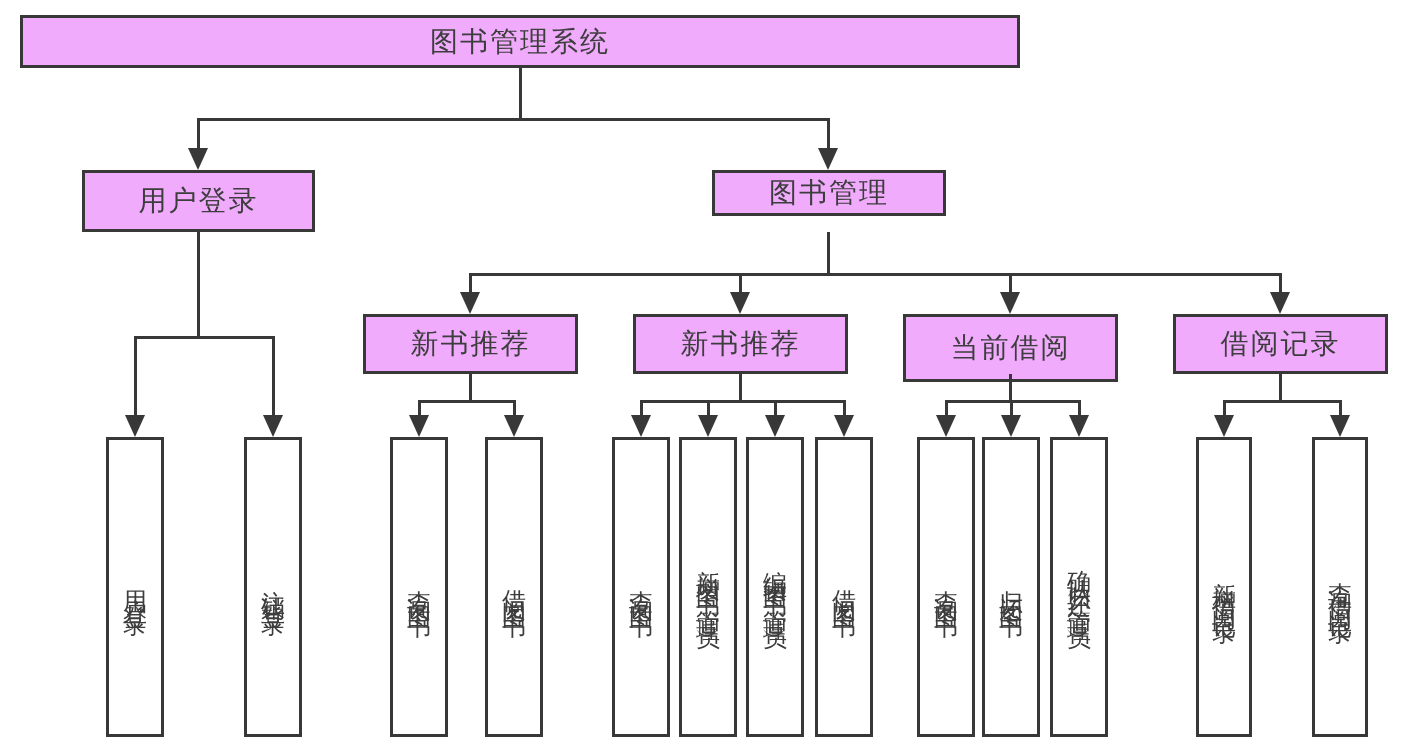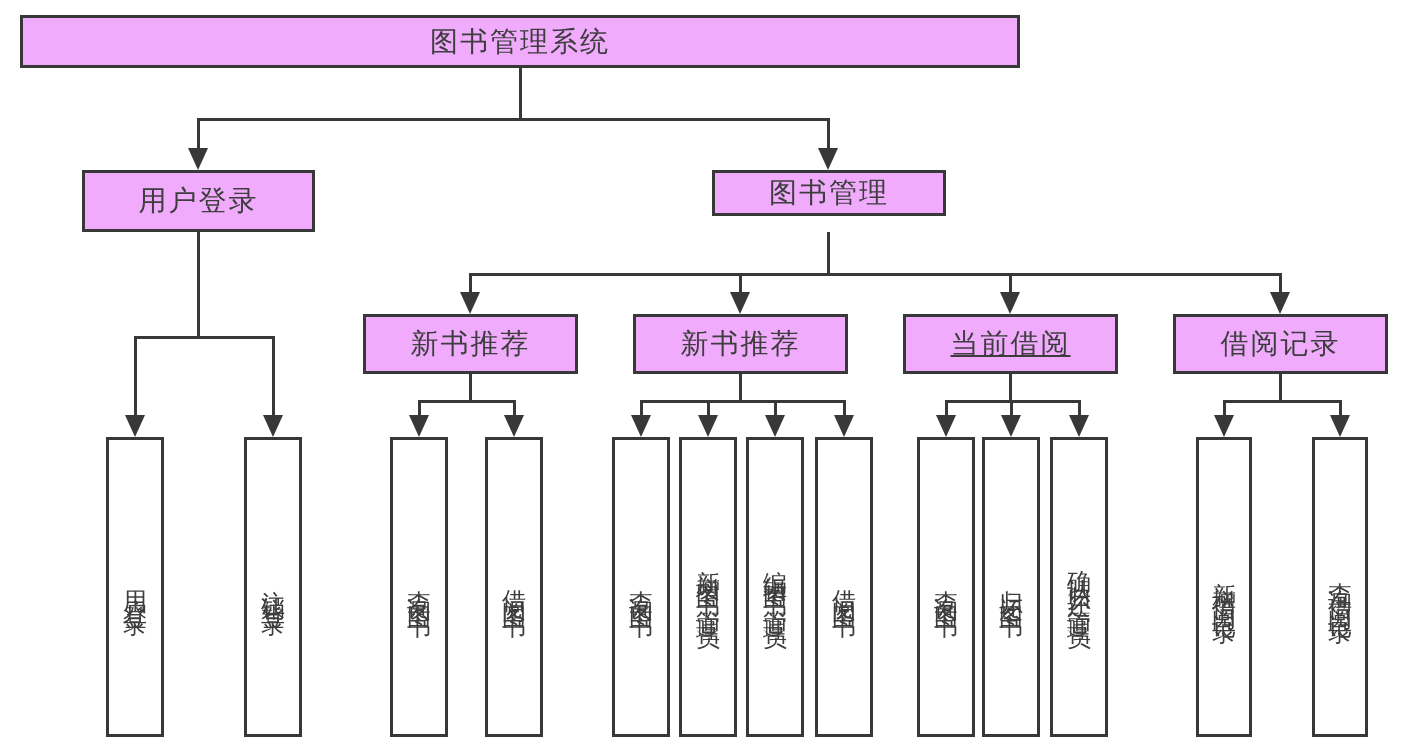--- a/index.html
+++ b/index.html
@@ -92,21 +92,21 @@
   <div class="arrow-head" style="left:460px;top:292px;"></div>
   <div class="v-line" style="left:739px;top:273px;height:22px;"></div>
   <div class="arrow-head" style="left:730px;top:292px;"></div>
   <div class="v-line" style="left:1009px;top:273px;height:22px;"></div>
   <div class="arrow-head" style="left:1000px;top:292px;"></div>
   <div class="v-line" style="left:1279px;top:273px;height:22px;"></div>
   <div class="arrow-head" style="left:1270px;top:292px;"></div>
 
   <div class="box" style="left:363px;top:314px;width:215px;height:60px;">新书推荐</div>
   <div class="box" style="left:633px;top:314px;width:215px;height:60px;">新书推荐</div>
-  <div class="box" style="left:903px;top:314px;width:215px;height:60px;text-decoration:underline;">当前借阅</div>
+  <div class="box" style="left:903px;top:314px;width:215px;height:68px;">当前借阅</div>
   <div class="box" style="left:1173px;top:314px;width:215px;height:60px;">借阅记录</div>
 
   <div class="v-line" style="left:469px;top:374px;height:26px;"></div>
   <div class="h-line" style="left:418px;top:400px;width:98px;"></div>
   <div class="v-line" style="left:418px;top:400px;height:17px;"></div>
   <div class="arrow-head" style="left:409px;top:415px;"></div>
   <div class="v-line" style="left:513px;top:400px;height:17px;"></div>
   <div class="arrow-head" style="left:504px;top:415px;"></div>
 
   <div class="v-line" style="left:739px;top:374px;height:26px;"></div>

